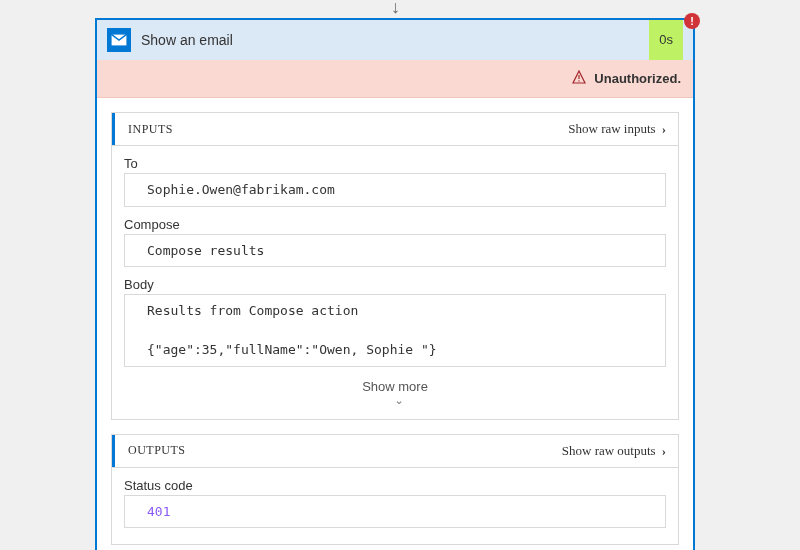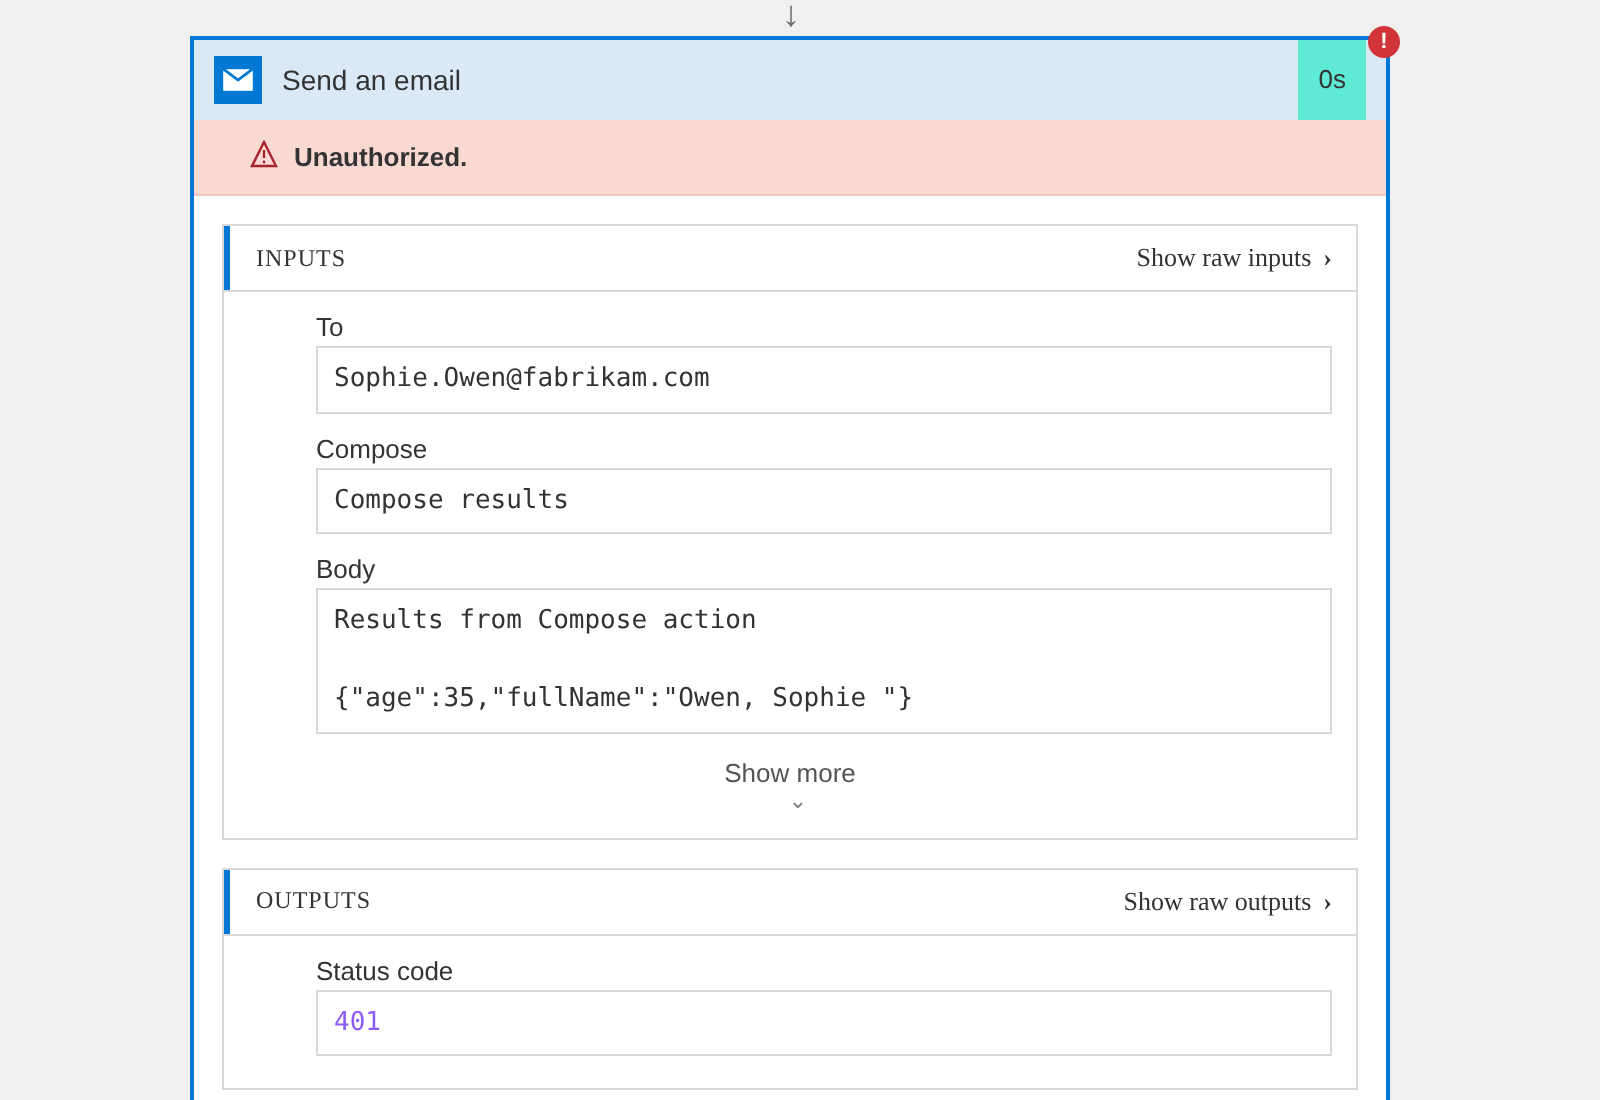--- a/index.html
+++ b/index.html
@@ -39,21 +39,21 @@
     height: 24px;
     background: #0078d4;
     display: flex;
     align-items: center;
     justify-content: center;
     margin-right: 10px;
   }
   .header-icon svg { width: 16px; height: 12px; }
   .header-title { flex: 1; color: #333; }
   .header-time {
-    background: #5eead4;
+    background: #bef264;
     padding: 0 10px;
     height: 40px;
     line-height: 40px;
     font-size: 13px;
     color: #333;
   }
   .error-badge {
     position: absolute;
     top: -7px;
     right: -7px;
@@ -62,27 +62,28 @@
     border-radius: 50%;
     background: #d13438;
     color: #fff;
     font-size: 11px;
     font-weight: bold;
     text-align: center;
     line-height: 16px;
   }
   .error-banner {
     background: #f9d9d2;
-    padding: 10px 28px;
+    padding: 10px 12px;
     display: flex;
     align-items: center;
     font-size: 13px;
     font-weight: 600;
     color: #333;
     border-bottom: 1px solid #f2c6bb;
+    justify-content: flex-end;
   }
   .warn-icon { margin-right: 8px; color: #a4262c; }
   .card-body { padding: 14px; background: #fff; }
   .section {
     border: 1px solid #d9d9d9;
     margin-bottom: 14px;
   }
   .section-header {
     display: flex;
     align-items: center;
@@ -107,29 +108,29 @@
   }
   .section-link {
     display: flex;
     align-items: center;
     color: #333;
     font-size: 13px;
     cursor: pointer;
   }
   .section-link .chev { margin-left: 6px; font-weight: bold; color:#333; }
   .section-body { padding: 10px 12px 6px; }
-  .field { margin-bottom: 10px; margin-left: 34px; }
+  .field { margin-bottom: 10px; }
   .field-label {
     font-size: 13px;
     color: #333;
     margin-bottom: 2px;
   }
   .field-box {
     border: 1px solid #d9d9d9;
-    padding: 6px 8px;
+    padding: 6px 22px;
     font-family: Consolas, monospace;
     font-size: 13px;
     color: #333;
     white-space: pre-wrap;
     line-height: 1.5;
     min-height: 26px;
   }
   .field-box.green { color: #8b5cf6; }
   .show-more {
     font-size: 13px;
@@ -151,21 +152,21 @@
   <div class="error-badge">!</div>
 
   <div class="card-header">
     <div class="header-icon">
       <svg viewBox="0 0 16 12">
           <rect x="0" y="0" width="16" height="12" fill="#fff"></rect>
           <path d="M0 0 L8 6 L16 0" fill="none" stroke="#0078d4" stroke-width="1.4"></path>
           <rect x="0" y="0" width="16" height="12" fill="none" stroke="#0078d4" stroke-width="1.2"></rect>
         </svg>
     </div>
-    <div class="header-title">Send an email</div>
+    <div class="header-title">Show an email</div>
     <div class="header-time">0s</div>
   </div>
 
   <div class="error-banner">
     <span class="warn-icon">
       <svg width="14" height="14" viewBox="0 0 14 14">
           <path d="M7 1 L13 13 L1 13 Z" fill="none" stroke="#a4262c" stroke-width="1.2"></path>
           <line x1="7" y1="5" x2="7" y2="9" stroke="#a4262c" stroke-width="1.2"></line>
           <circle cx="7" cy="11" r="0.7" fill="#a4262c"></circle>
         </svg>

